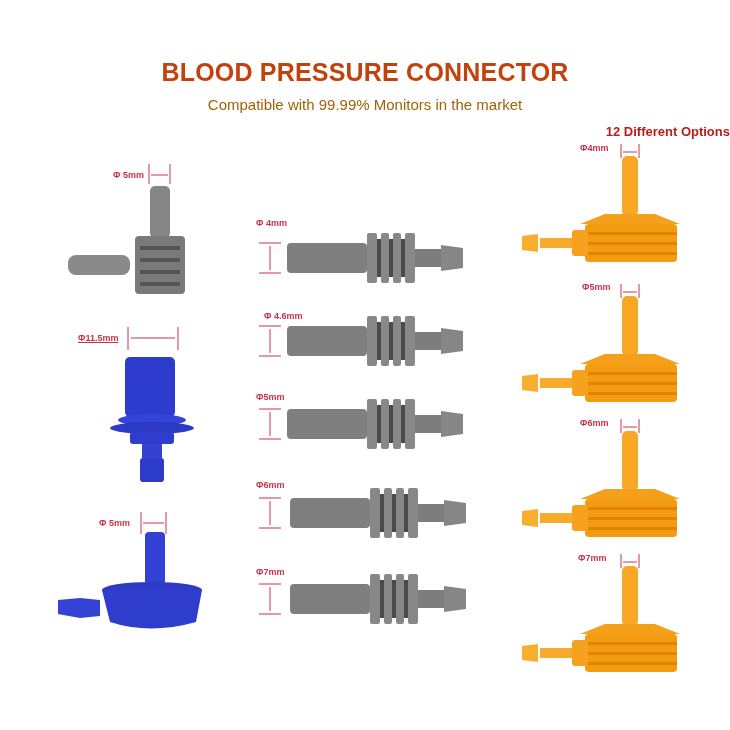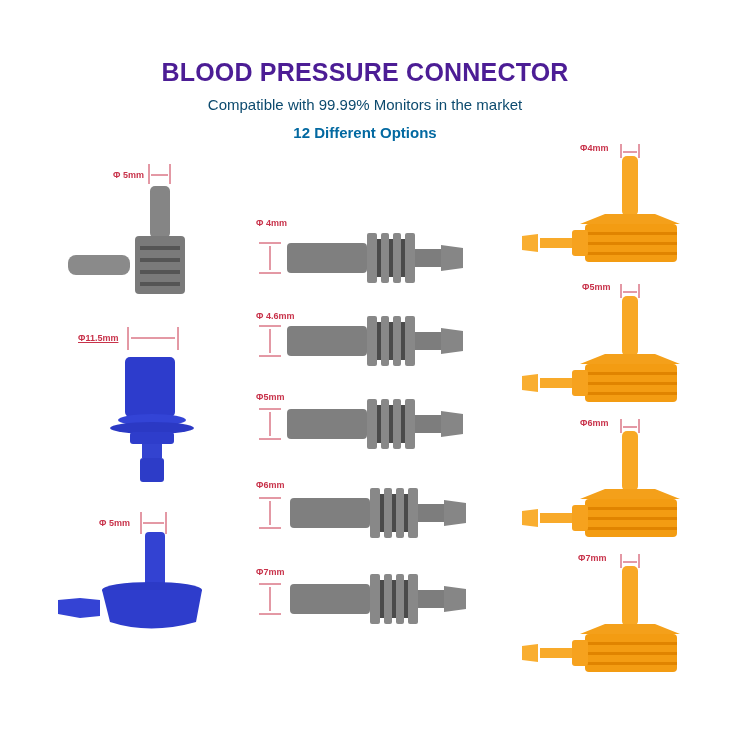--- a/index.html
+++ b/index.html
@@ -1,19 +1,19 @@
 <!DOCTYPE html>
 <html><head>
 <meta charset="utf-8">
 <style>
   html, body { margin:0; padding:0; background:#ffffff; }
   body { width:730px; height:730px; position:relative; overflow:hidden; font-family:"Liberation Sans", sans-serif; }
-  .title { position:absolute; left:0; width:730px; top:58px; text-align:center; font-weight:bold; font-size:25px; color:#4c1d95; letter-spacing:0.2px; }
-  .subtitle { position:absolute; left:0; width:730px; top:96px; text-align:center; font-size:15px; color:#0c4a6e; }
-  .options { position:absolute; left:0; width:730px; top:124px; text-align:center; font-weight:bold; font-size:15px; color:#0369a1; }
+  .title { position:absolute; left:0; width:730px; top:58px; text-align:center; font-weight:bold; font-size:25px; color:#c2410c; letter-spacing:0.2px; }
+  .subtitle { position:absolute; left:0; width:730px; top:96px; text-align:center; font-size:15px; color:#a16207; }
+  .options { position:absolute; left:0; width:730px; top:124px; text-align:right; font-weight:bold; font-size:13px; color:#b91c1c; }
   .part { position:absolute; }
   .dim-label { position:absolute; font-size:9px; color:#c8324a; font-weight:bold; white-space:nowrap; font-family:"Liberation Sans", sans-serif; }
   svg { position:absolute; overflow:visible; }
 </style>
 </head>
 <body>
 
 <div class="title">BLOOD PRESSURE CONNECTOR</div>
 <div class="subtitle">Compatible with 99.99% Monitors in the market</div>
 <div class="options">12 Different Options</div>
@@ -67,21 +67,21 @@
     <ellipse cx="152" cy="590" rx="50" ry="8" fill="#2c3ac6"></ellipse>
     <path d="M102 590 L202 590 L196 622 Q150 635 110 622 Z" fill="#2e3dcc"></path>
     <polygon points="58,600 80,598 100,600 100,616 80,618 58,614" fill="#3443d4"></polygon>
   </svg>
 </div>
 
 <div class="part">
   <div class="dim-label" style="left:256px;top:218px;">Φ 4mm</div>
 </div>
 <div class="part">
-  <div class="dim-label" style="left:256px;top:311px;">Φ 4.6mm</div>
+  <div class="dim-label" style="left:264px;top:311px;">Φ 4.6mm</div>
 </div>
 <div class="part">
   <div class="dim-label" style="left:256px;top:392px;">Φ5mm</div>
 </div>
 <div class="part">
   <div class="dim-label" style="left:256px;top:480px;">Φ6mm</div>
 </div>
 <div class="part">
   <div class="dim-label" style="left:256px;top:567px;">Φ7mm</div>
 </div>

